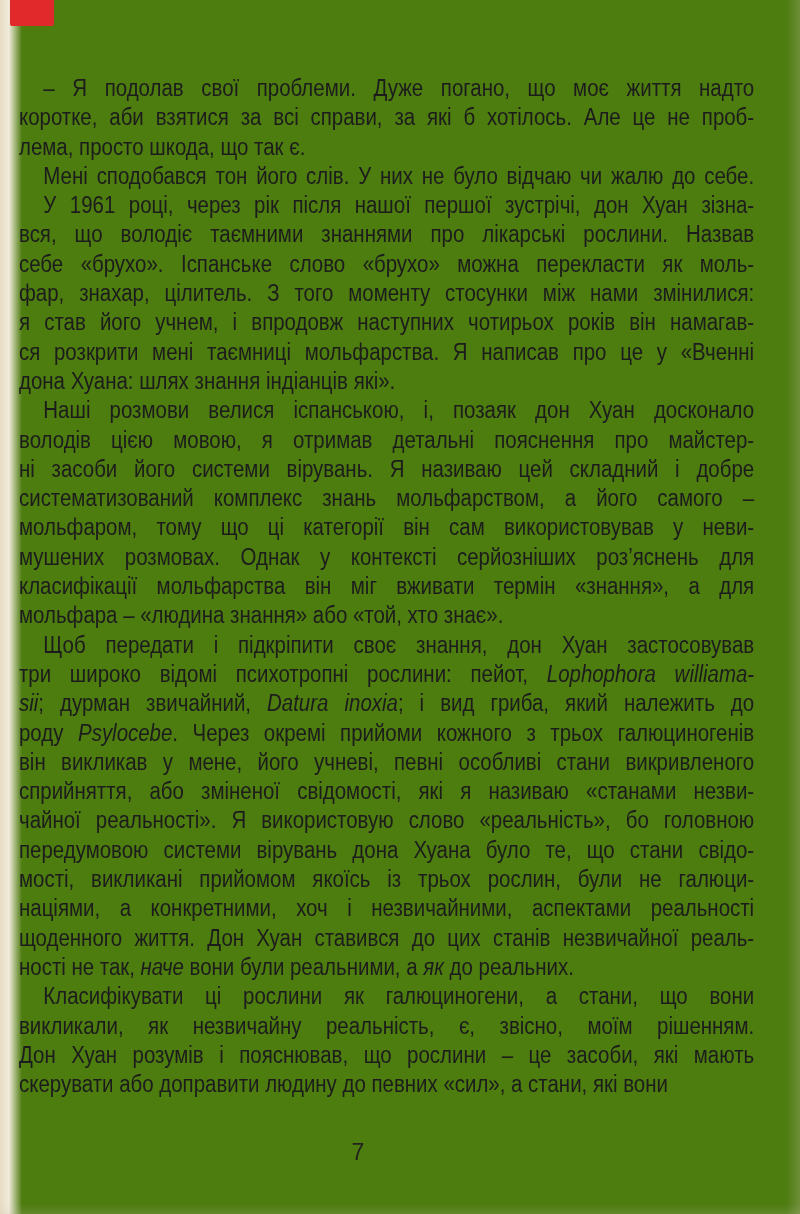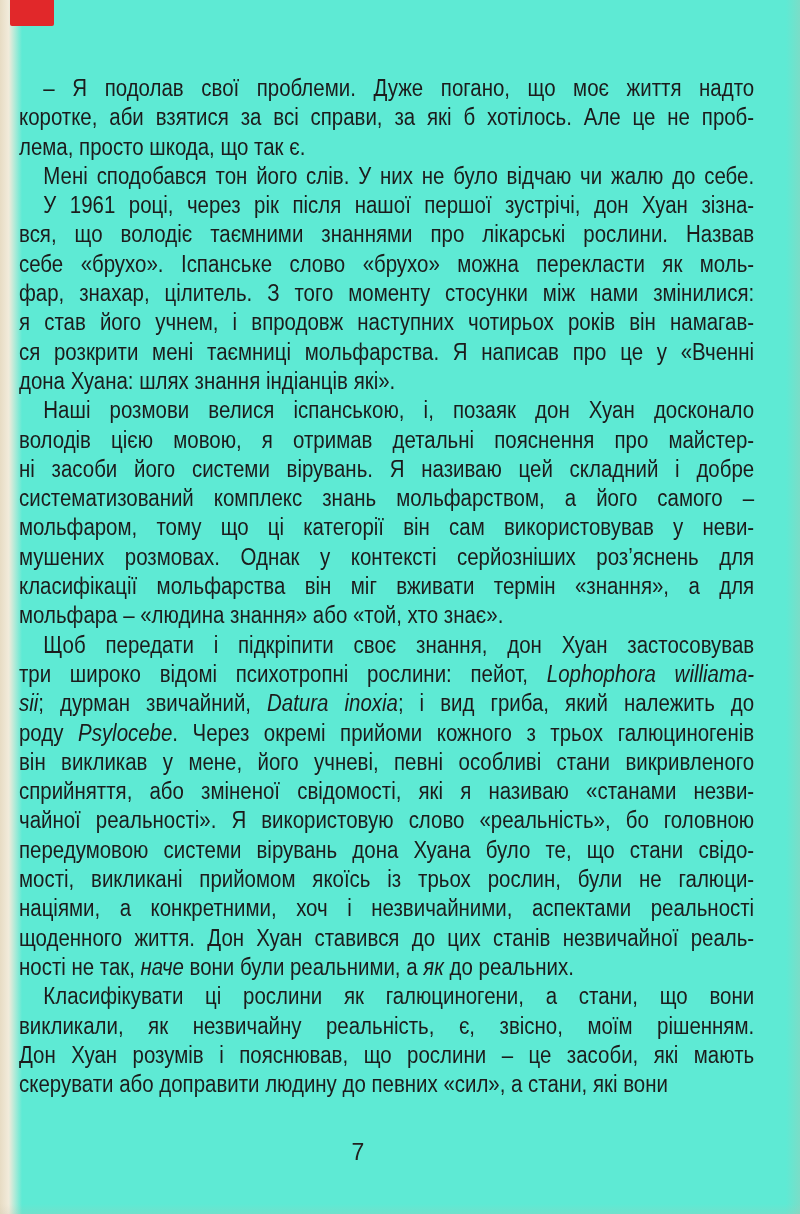--- a/index.html
+++ b/index.html
@@ -81,21 +81,21 @@
     left: 328px;
     width: 60px;
     text-align: center;
     font-size: 23px;
     color: #22221f;
   }
 </style>
 </head>
 <body>
 
-<div class="page" style="background: #5eead4;">
+<div class="page" style="background: #4d7c0f;">
   <div class="edge-left"></div>
   <div class="edge-right"></div>
   <div class="edge-bottom"></div>
   <div class="bookmark" style="background: rgb(225, 40, 42);"></div>
   <div class="text-block" style="color: rgb(28, 28, 28);">
       <div class="line indent"><span class="rm">– Я подолав свої проблеми. Дуже погано, що моє життя надто</span></div>
       <div class="line"><span class="rm">коротке, аби взятися за всі справи, за які б хотілось. Але це не проб-</span></div>
       <div class="line last"><span class="rm">лема, просто шкода, що так є.</span></div>
       <div class="line indent"><span class="rm">Мені сподобався тон його слів. У них не було відчаю чи жалю до себе.</span></div>
       <div class="line indent"><span class="rm">У 1961 році, через рік після нашої першої зустрічі, дон Хуан зізна-</span></div>

